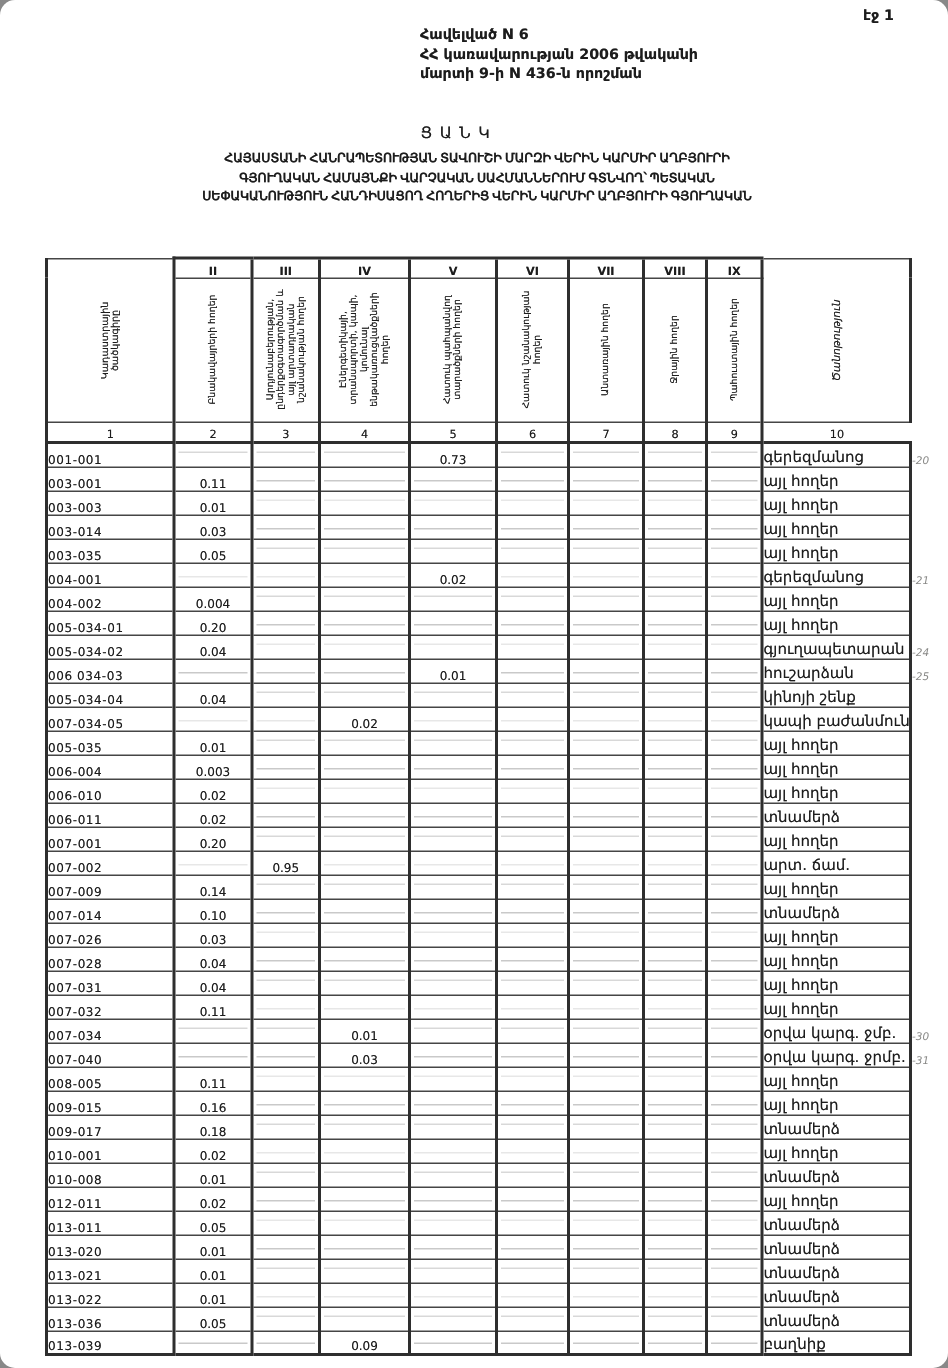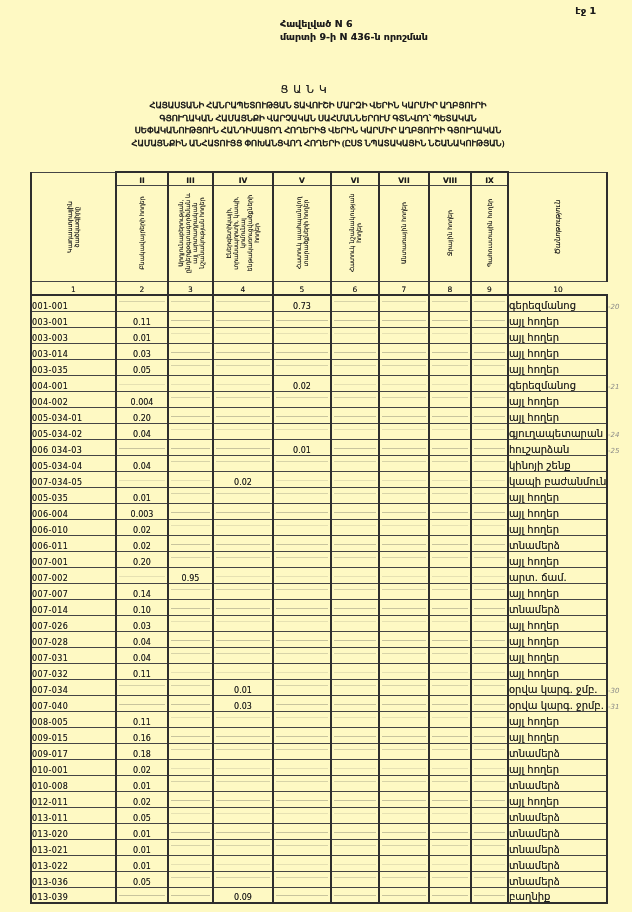--- a/index.html
+++ b/index.html
@@ -1,17 +1,17 @@
 <!DOCTYPE html>
 <html><head>
 <meta charset="utf-8">
 <style>
   html,body{margin:0;padding:0;background:#888;}
-  .page{position:relative;width:632px;height:912px;background:#fef9c3;overflow:hidden;
-        font-family:"DejaVu Sans",sans-serif;color:#1c1c1c;}
+  .page{position:relative;width:632px;height:912px;background:#ffffff;overflow:hidden;
+        font-family:"DejaVu Sans",sans-serif;color:#1c1c1c;border-radius:10px;}
   .page *{box-sizing:border-box;}
   .ink{text-shadow:0 0 .4px rgba(20,20,20,.55);}
   .page-label{position:absolute;top:5px;right:36px;font-size:9.5px;font-weight:bold;}
   .decree{position:absolute;top:17px;left:280px;width:350px;
           font-size:9.5px;font-weight:bold;line-height:13px;}
   .heading{position:absolute;top:83px;left:0;width:612px;text-align:center;
            font-size:10.5px;font-weight:normal;letter-spacing:5px;}
   .doc-title{position:absolute;top:100px;left:28px;width:580px;text-align:center;
              font-size:8.3px;font-weight:bold;line-height:12.6px;font-family:Liberation Serif, serif;}
   table.grid{position:absolute;top:171px;left:30px;border-collapse:collapse;table-layout:fixed;
@@ -48,30 +48,30 @@
 </style>
 </head>
 <body>
 
 <div class="page">
 
   <div class="page-label ink">էջ 1</div>
 
   <div class="decree">
     <div class="ink">Հավելված N 6</div>
+    <div class="ink">ՀՀ կառավարության 2006 թվականի</div>
     <div class="ink">մարտի 9-ի N 436-ն որոշման</div>
   </div>
 
   <div class="heading ink">ՑԱՆԿ</div>
 
   <div class="doc-title">
     <div class="ink">ՀԱՅԱՍՏԱՆԻ ՀԱՆՐԱՊԵՏՈՒԹՅԱՆ ՏԱՎՈՒՇԻ ՄԱՐԶԻ ՎԵՐԻՆ ԿԱՐՄԻՐ ԱՂԲՅՈՒՐԻ</div>
     <div class="ink">ԳՅՈՒՂԱԿԱՆ ՀԱՄԱՅՆՔԻ ՎԱՐՉԱԿԱՆ ՍԱՀՄԱՆՆԵՐՈՒՄ ԳՏՆՎՈՂ՝ ՊԵՏԱԿԱՆ</div>
     <div class="ink">ՍԵՓԱԿԱՆՈՒԹՅՈՒՆ ՀԱՆԴԻՍԱՑՈՂ ՀՈՂԵՐԻՑ ՎԵՐԻՆ ԿԱՐՄԻՐ ԱՂԲՅՈՒՐԻ ԳՅՈՒՂԱԿԱՆ</div>
-    <div class="ink">ՀԱՄԱՅՆՔԻՆ ԱՆՀԱՏՈՒՅՑ ՓՈԽԱՆՑՎՈՂ ՀՈՂԵՐԻ (ԸՍՏ ՆՊԱՏԱԿԱՅԻՆ ՆՇԱՆԱԿՈՒԹՅԱՆ)</div>
   </div>
 
   <table class="grid">
     <colgroup>
       <col style="width:85px">
         <col style="width:52px">
         <col style="width:45px">
         <col style="width:60px">
       <col style="width:58px">
         <col style="width:48px">
@@ -367,21 +367,21 @@
           <td class="val ink"></td>
           <td class="val ink"></td>
           <td class="val ink"></td>
           <td class="val ink"></td>
           <td class="val ink"></td>
           <td class="val ink"></td>
           <td class="note ink">արտ. ճամ.</td>
           <td class="mnote"></td>
         </tr>
         <tr>
-          <td class="code ink">007-007</td>
+          <td class="code ink">007-009</td>
           <td class="val ink">0.14</td>
           <td class="val ink"></td>
           <td class="val ink"></td>
           <td class="val ink"></td>
           <td class="val ink"></td>
           <td class="val ink"></td>
           <td class="val ink"></td>
           <td class="val ink"></td>
           <td class="note ink">այլ հողեր</td>
           <td class="mnote"></td>

